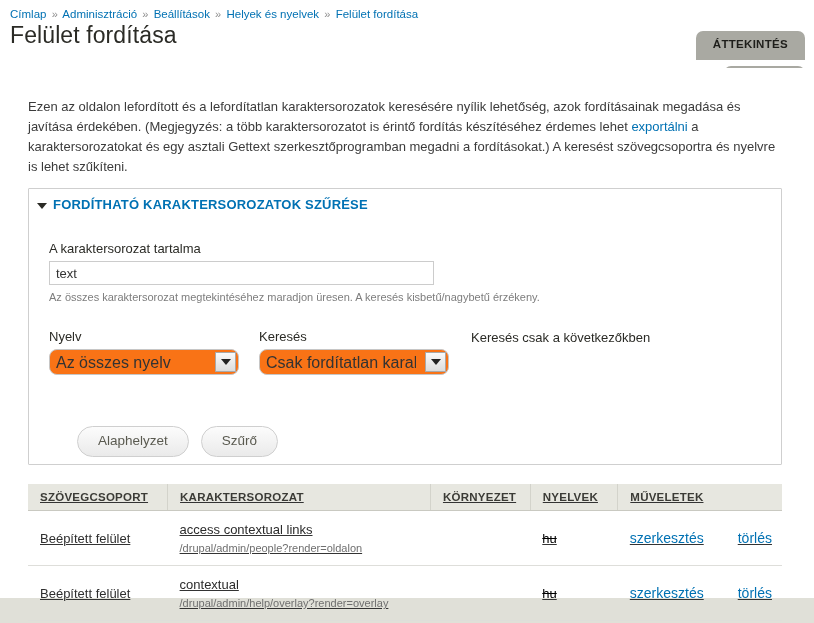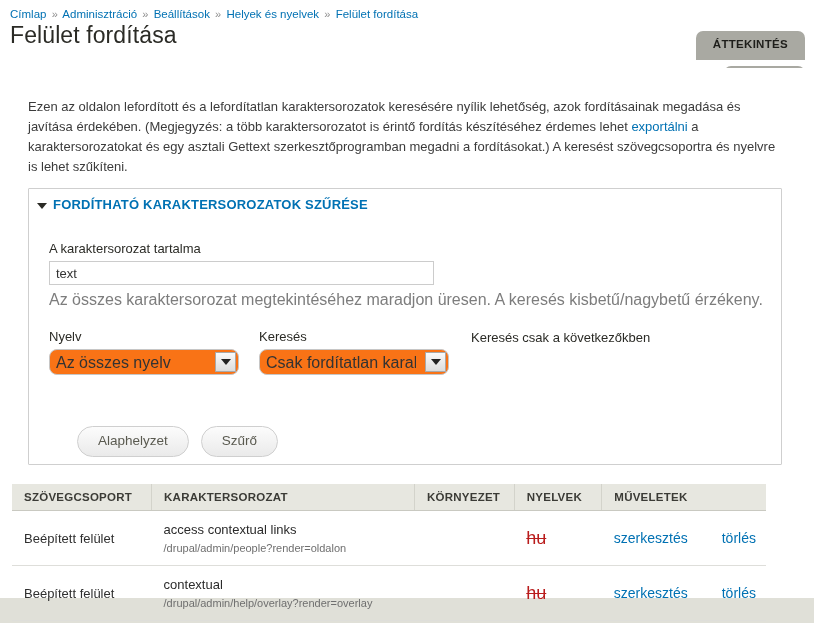--- a/index.html
+++ b/index.html
@@ -87,21 +87,21 @@
     font-weight:normal; font-size:13px; color:#2b2b26; display:block;
     margin-bottom:5px;
   }
   .text-input {
     width:385px; height:24px;
     border:1px solid #ccc; padding:2px 6px;
     font-family:"Liberation Sans", sans-serif; font-size:13px;
     color:#333; background:#fff; outline:none;
   }
   .desc {
-    font-size:16px; color:#7d7d7d; margin-top:6px;
+    font-size:11px; color:#7d7d7d; margin-top:6px;
   }
 
   .row-fields {
     position:absolute; left:20px; top:140px; width:715px;
     display:flex; align-items:flex-start;
   }
   .fcol-1 { width:210px; }
   .fcol-2 { width:212px; }
   .fcol-3 { width:210px; }
 
@@ -152,21 +152,21 @@
     padding:7px 20px;
     font-size:13.5px;
     color:#5a5a50;
     font-family:"Liberation Sans", sans-serif;
     cursor:pointer;
     line-height:1.1;
   }
 
   
   .table-wrap {
-    position:absolute; left:12px; top:416px; width:754px;
+    position:absolute; left:28px; top:416px; width:754px;text-decoration:underline;
   }
   table.listing {
     width:754px; border-collapse:collapse;
     font-size:13px;
   }
   table.listing thead th {
     background:#e7e7e0;
     color:#3b3b36;
     font-size:11.5px;
     font-weight:bold;
@@ -184,21 +184,21 @@
     vertical-align:middle;
     color:#2f2f2f;
   }
   .col-group { width:140px; }
   .col-string { width:268px; }
   .col-context { width:100px; }
   .col-langs { width:88px; }
   .col-ops { width:158px; }
   .src-text { color:#2b2b2b; font-size:13px; }
   .src-loc { color:#6f6f6f; font-size:11px; margin-top:5px; }
-  .lang-strike { text-decoration:line-through; color:#b91c1c; font-size:18px; }
+  .lang-strike { text-decoration:line-through; color:#000000; font-size:13px; }
   .ops { display:flex; gap:34px; white-space:nowrap; }
   .ops a { color:#0071b3; text-decoration:none; font-size:14px; cursor:pointer; }
 </style>
 </head>
 <body>
 
 <div class="page">
 
   <div class="header">
 

